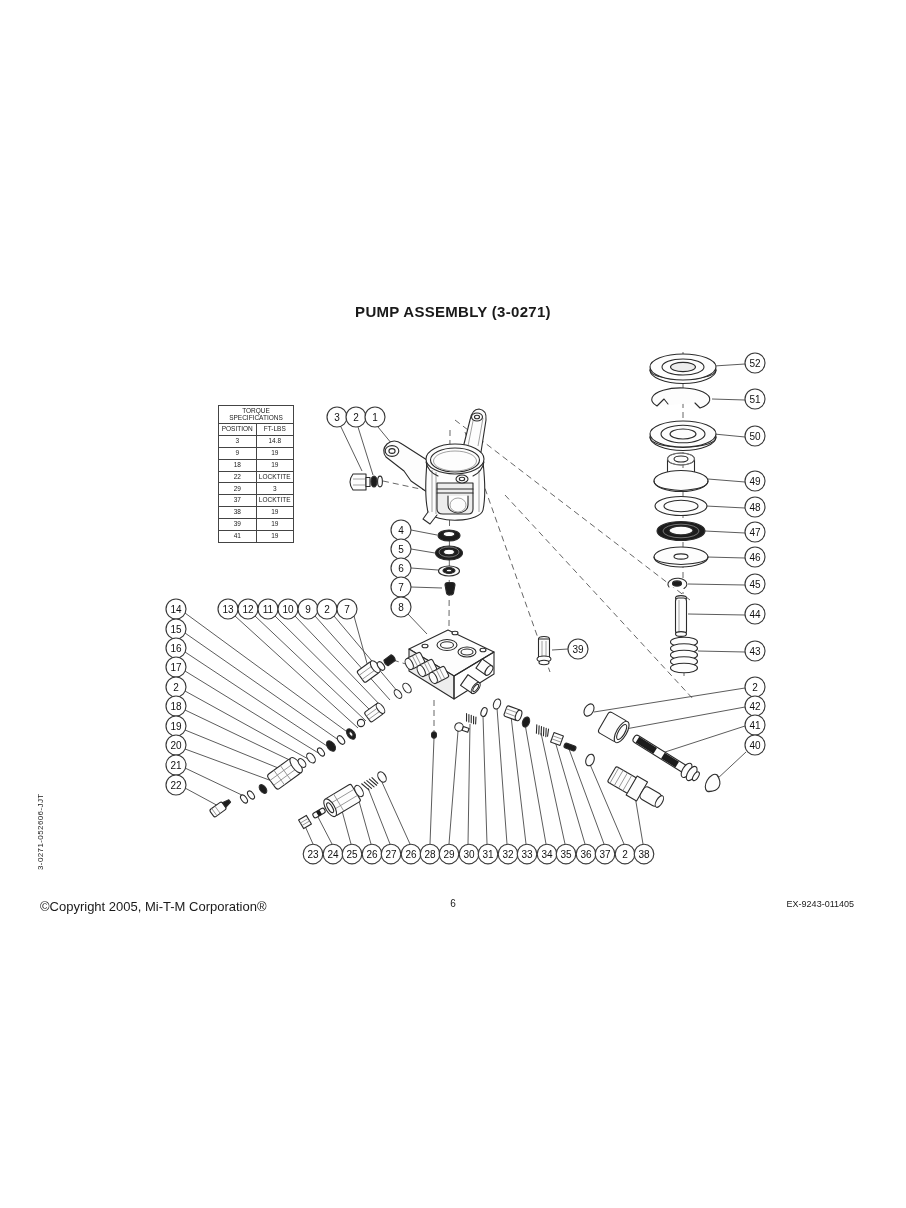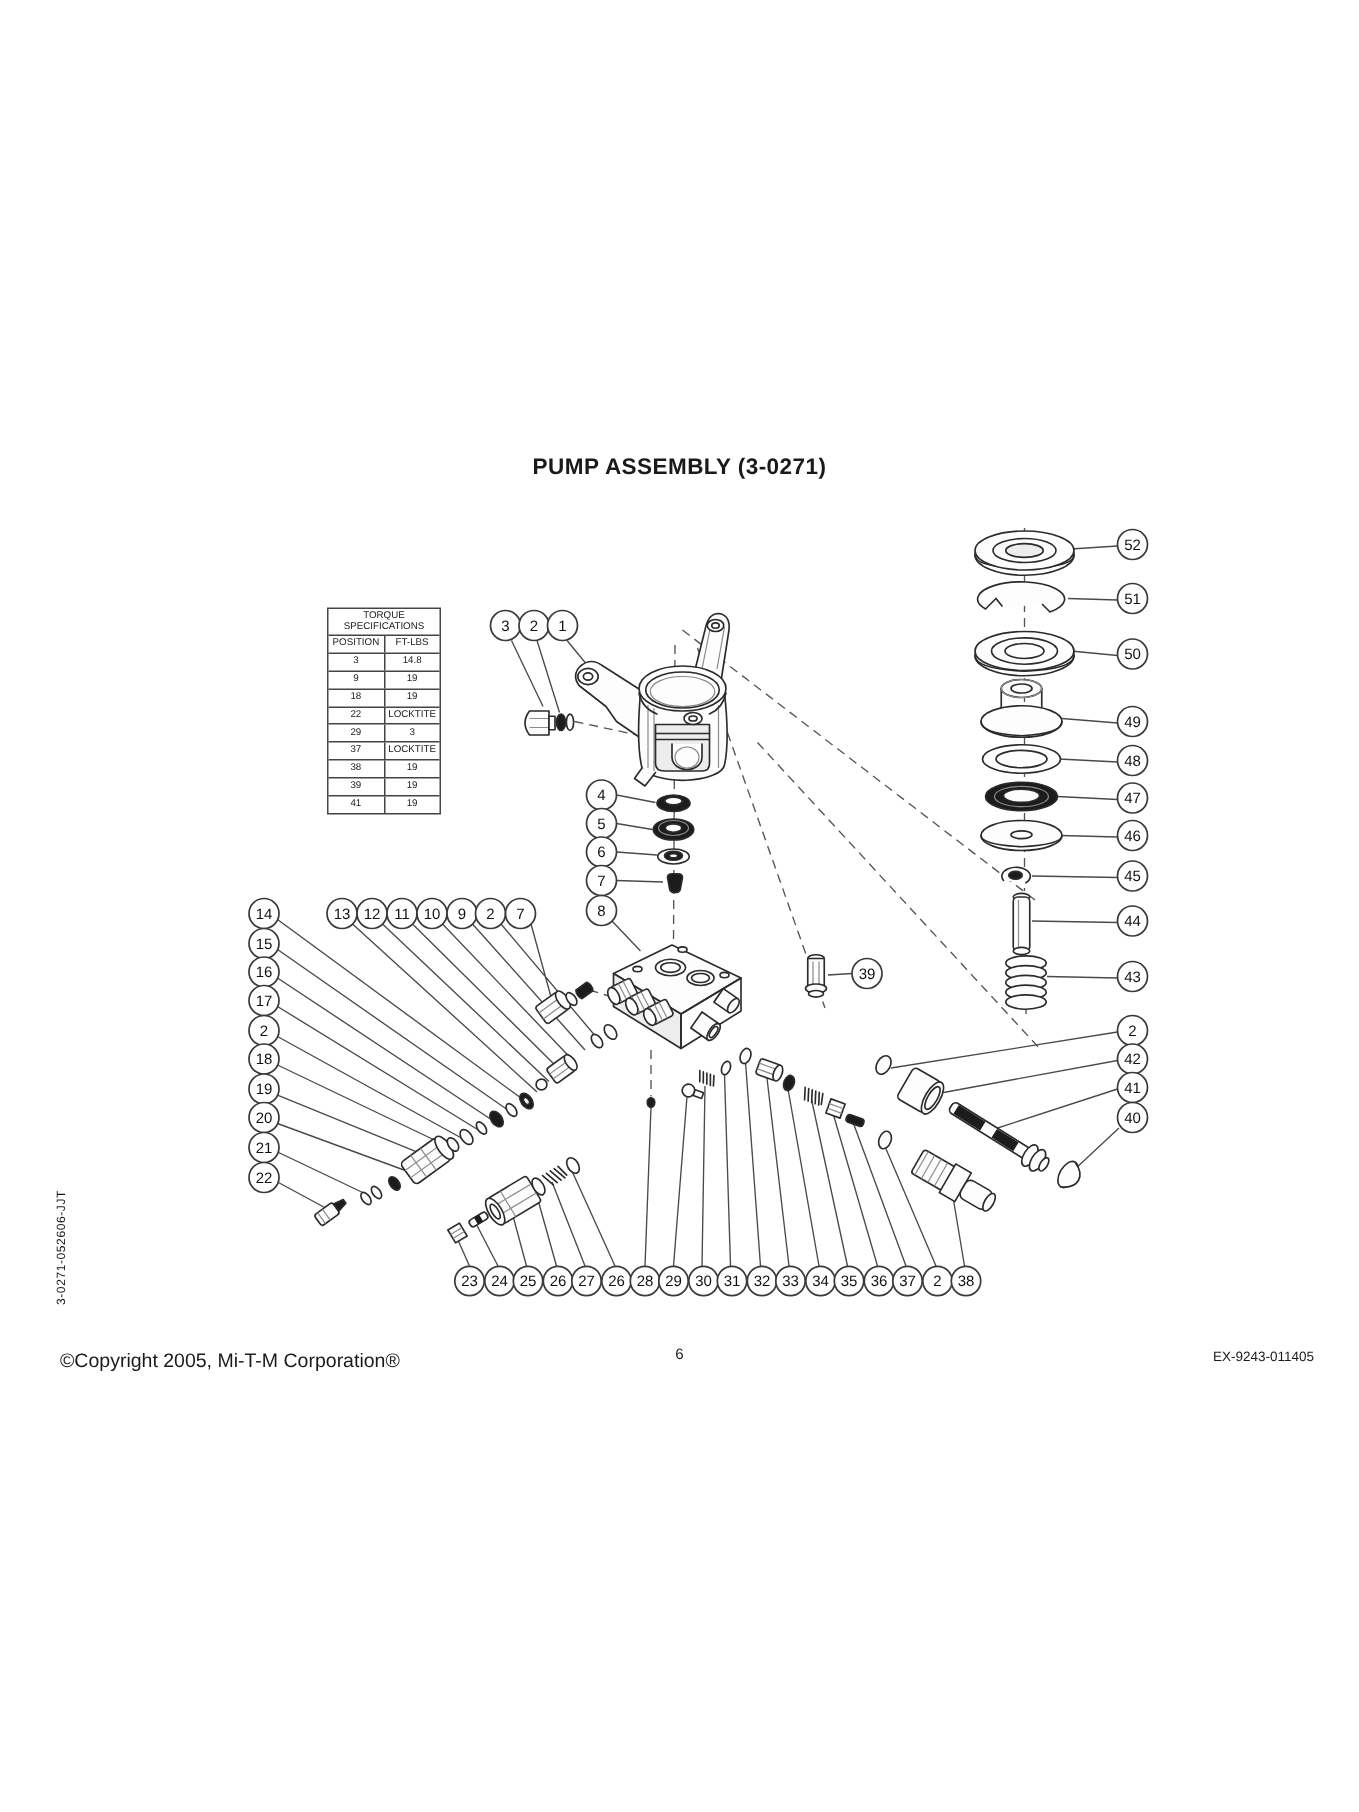--- a/index.html
+++ b/index.html
@@ -11,21 +11,21 @@
   .torque{position:absolute;left:218px;top:405px;width:74px;border:1px solid #444;
           font-size:6.5px;line-height:1;background:#fff;}
   .tt-title{border-bottom:1px solid #444;text-align:center;padding:2px 0;}
   .tt-row{display:flex;border-bottom:1px solid #444;}
   .tt-row:last-child{border-bottom:none;}
   .tt-c{flex:1;text-align:center;padding:2.2px 0;border-right:1px solid #444;}
   .tt-c:last-child{border-right:none;}
   
   .foot-copy{position:absolute;left:40px;top:899px;font-size:13px;}
   .foot-page{position:absolute;left:0;top:898px;width:906px;text-align:center;font-size:10px;}
-  .foot-code{position:absolute;right:30px;top:899px;font-size:9px;}
+  .foot-code{position:absolute;right:52px;top:899px;font-size:9px;}
   .side-code{position:absolute;left:36px;top:770px;height:100px;font-size:8px;
              writing-mode:vertical-rl;transform:rotate(180deg);letter-spacing:.4px;}
   
   svg.diagram{position:absolute;left:0;top:0;}
   .ln{stroke:#2b2b2b;stroke-width:1.1;fill:none;stroke-linecap:round;stroke-linejoin:round;}
   .lt{stroke:#8a8a8a;stroke-width:.8;fill:none;}
   .fw{fill:#fdfdfd;}
   .fg{fill:#ededed;}
   .fd{fill:#1c1c1c;}
   .ldr{stroke:#4a4a4a;stroke-width:.9;fill:none;}

